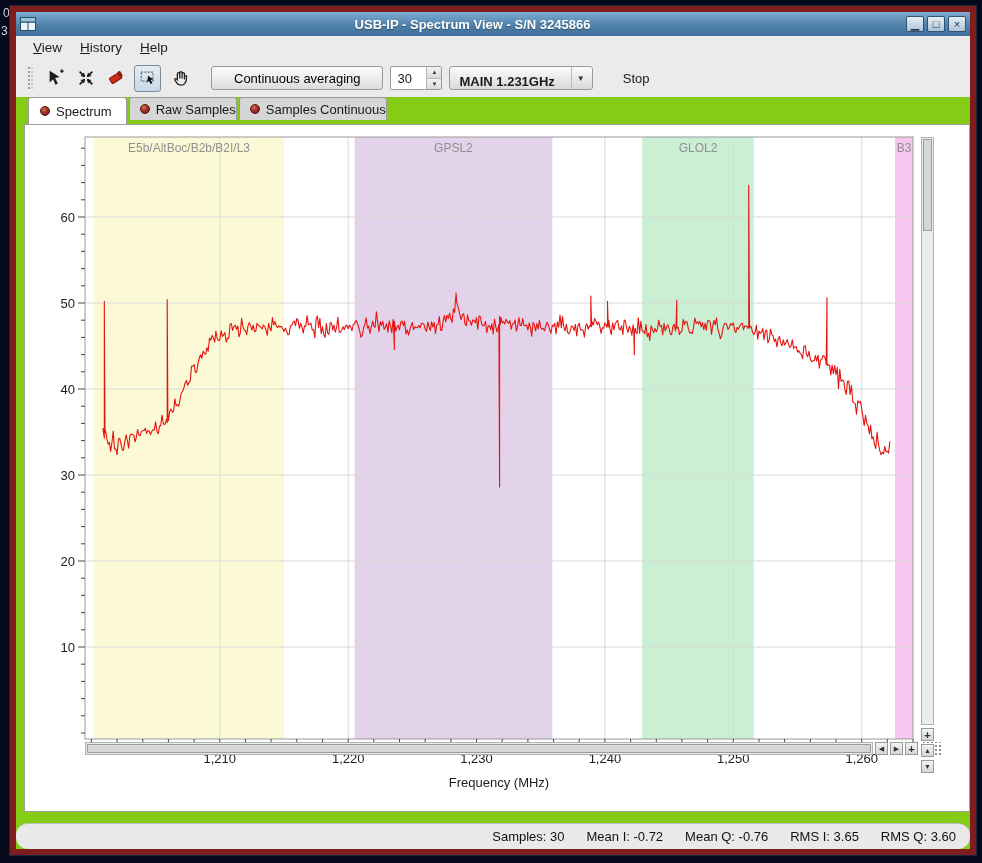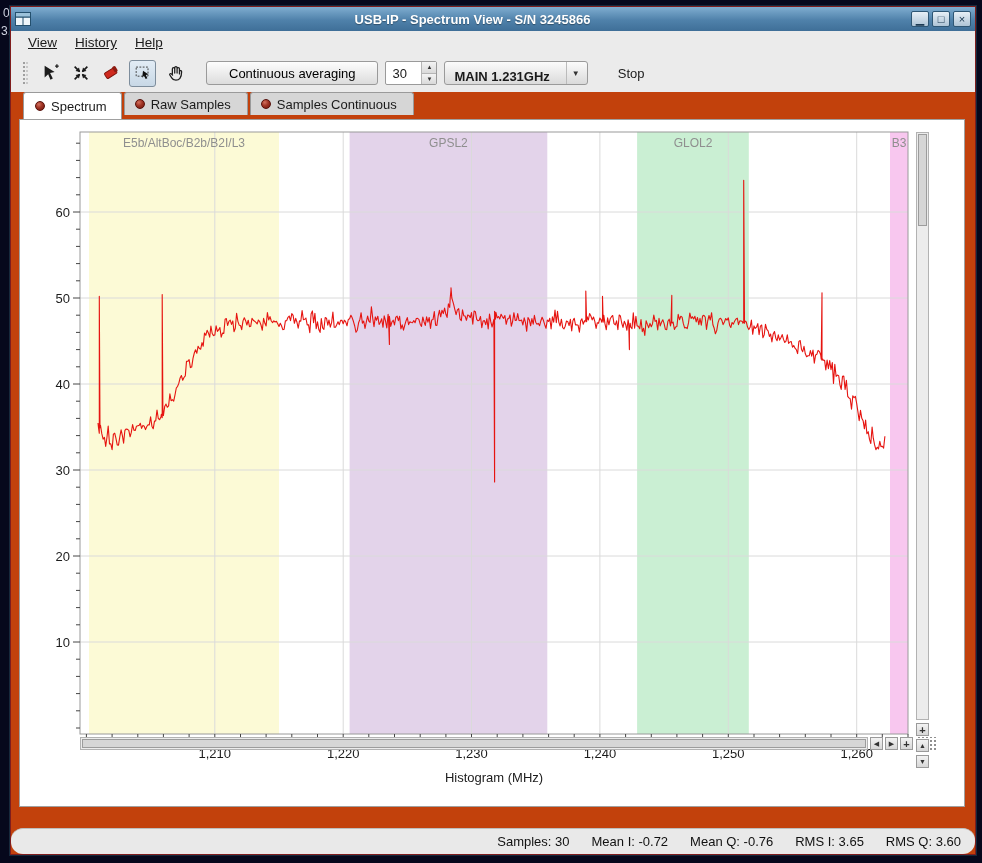--- a/index.html
+++ b/index.html
@@ -10,22 +10,22 @@
     color:#1a1a1a;
     position:relative;
     overflow:hidden;
   }
   .bgtext { position:absolute; color:#cfd3e0; font-size:12px; }
   .bgtext.t1 { left:3px; top:6px; }
   .bgtext.t2 { left:1px; top:24px; }
 
   .window {
     position:absolute; left:10px; top:6px; width:966px; height:849px;
-    border:1px solid #7f1d1d; box-shadow:0 0 0 1px #16293c;
-    background:#c2410c;
+    border:6px solid #7f1d1d; box-shadow:0 0 0 1px #16293c;
+    background:#84cc16;
   }
   
   .titlebar {
     position:absolute; left:0; top:0; right:0; height:24px;
     background:linear-gradient(180deg,#7fadd0 0%,#4f81aa 55%,#3f6f98 100%);
     display:flex; align-items:center; padding:0 4px;
   }
   .win-icon { width:16px; height:14px; margin-right:6px; flex:0 0 auto; }
   .title-text {
     flex:1; text-align:center; color:#fff; font-weight:bold; font-size:13px;
@@ -37,21 +37,20 @@
     display:flex; align-items:center; justify-content:center;
     font-size:11px; line-height:1; color:#15344d;
     background:linear-gradient(180deg,#e7eff6,#aec4d6);
     border:1px solid #2e5674; border-radius:2px; cursor:default;
   }
   
   .menubar {
     position:absolute; left:0; top:24px; right:0; height:23px;
     background:#ebebeb; display:flex; align-items:center; padding-left:8px;
     font-size:13.5px;
-    text-decoration:underline;
   }
   .menu-item { padding:2px 9px; }
   .menu-item u { text-decoration:underline; }
   
   .toolbar {
     position:absolute; left:0; top:47px; right:0; height:38px;
     background:#ebebeb; display:flex; align-items:center; padding-left:12px;
   }
   .tb-handle {
     width:5px; height:22px; margin-right:8px;
@@ -92,21 +91,21 @@
   }
   .combo-arrow { font-size:8px; color:#333; padding:0 5px; border-left:1px solid #bbb; align-self:stretch; display:flex; align-items:center; }
   .stop-label { margin-left:22px; font-size:13px; padding:3px 8px; }
   
   .tabbar {
     position:absolute; left:12px; top:85px; right:0; height:27px;
     display:flex; align-items:flex-start;
   }
   .tab {
     display:inline-flex; align-items:center; gap:6px;
-    padding:4px 16px 4px 10px; margin-right:2px; font-size:13px;
+    padding:4px 0 4px 10px; margin-right:2px; font-size:13px;
     background:#d6d6d6; border:1px solid #9a9a9a; border-bottom:none;
     border-radius:3px 3px 0 0; position:relative; height:23px;
   }
   .tab.active {
     background:#ffffff; height:27px; z-index:5; padding:5px 14px 5px 11px;
     margin-bottom:-1px;
   }
   .tab-dot {
     width:10px; height:10px; border-radius:50%;
     background:radial-gradient(circle at 35% 30%, #d2705e 0%, #a03424 45%, #6d150c 100%);
@@ -379,21 +378,21 @@
 
     <div class="vscroll">
       <div class="vtrack">
           <div class="vthumb"></div>
         </div>
       <div class="sbtn plus">+</div>
       <div class="sbtn">▲</div>
       <div class="sbtn">▼</div>
     </div>
 
-    <div class="axis-title">Histogram (MHz)</div>
+    <div class="axis-title">Frequency (MHz)</div>
   </div>
 
   <div class="statusbar">
     <span>Samples: 30</span>
     <span>Mean I: -0.72</span>
     <span>Mean Q: -0.76</span>
     <span>RMS I: 3.65</span>
     <span>RMS Q: 3.60</span>
   </div>
 

